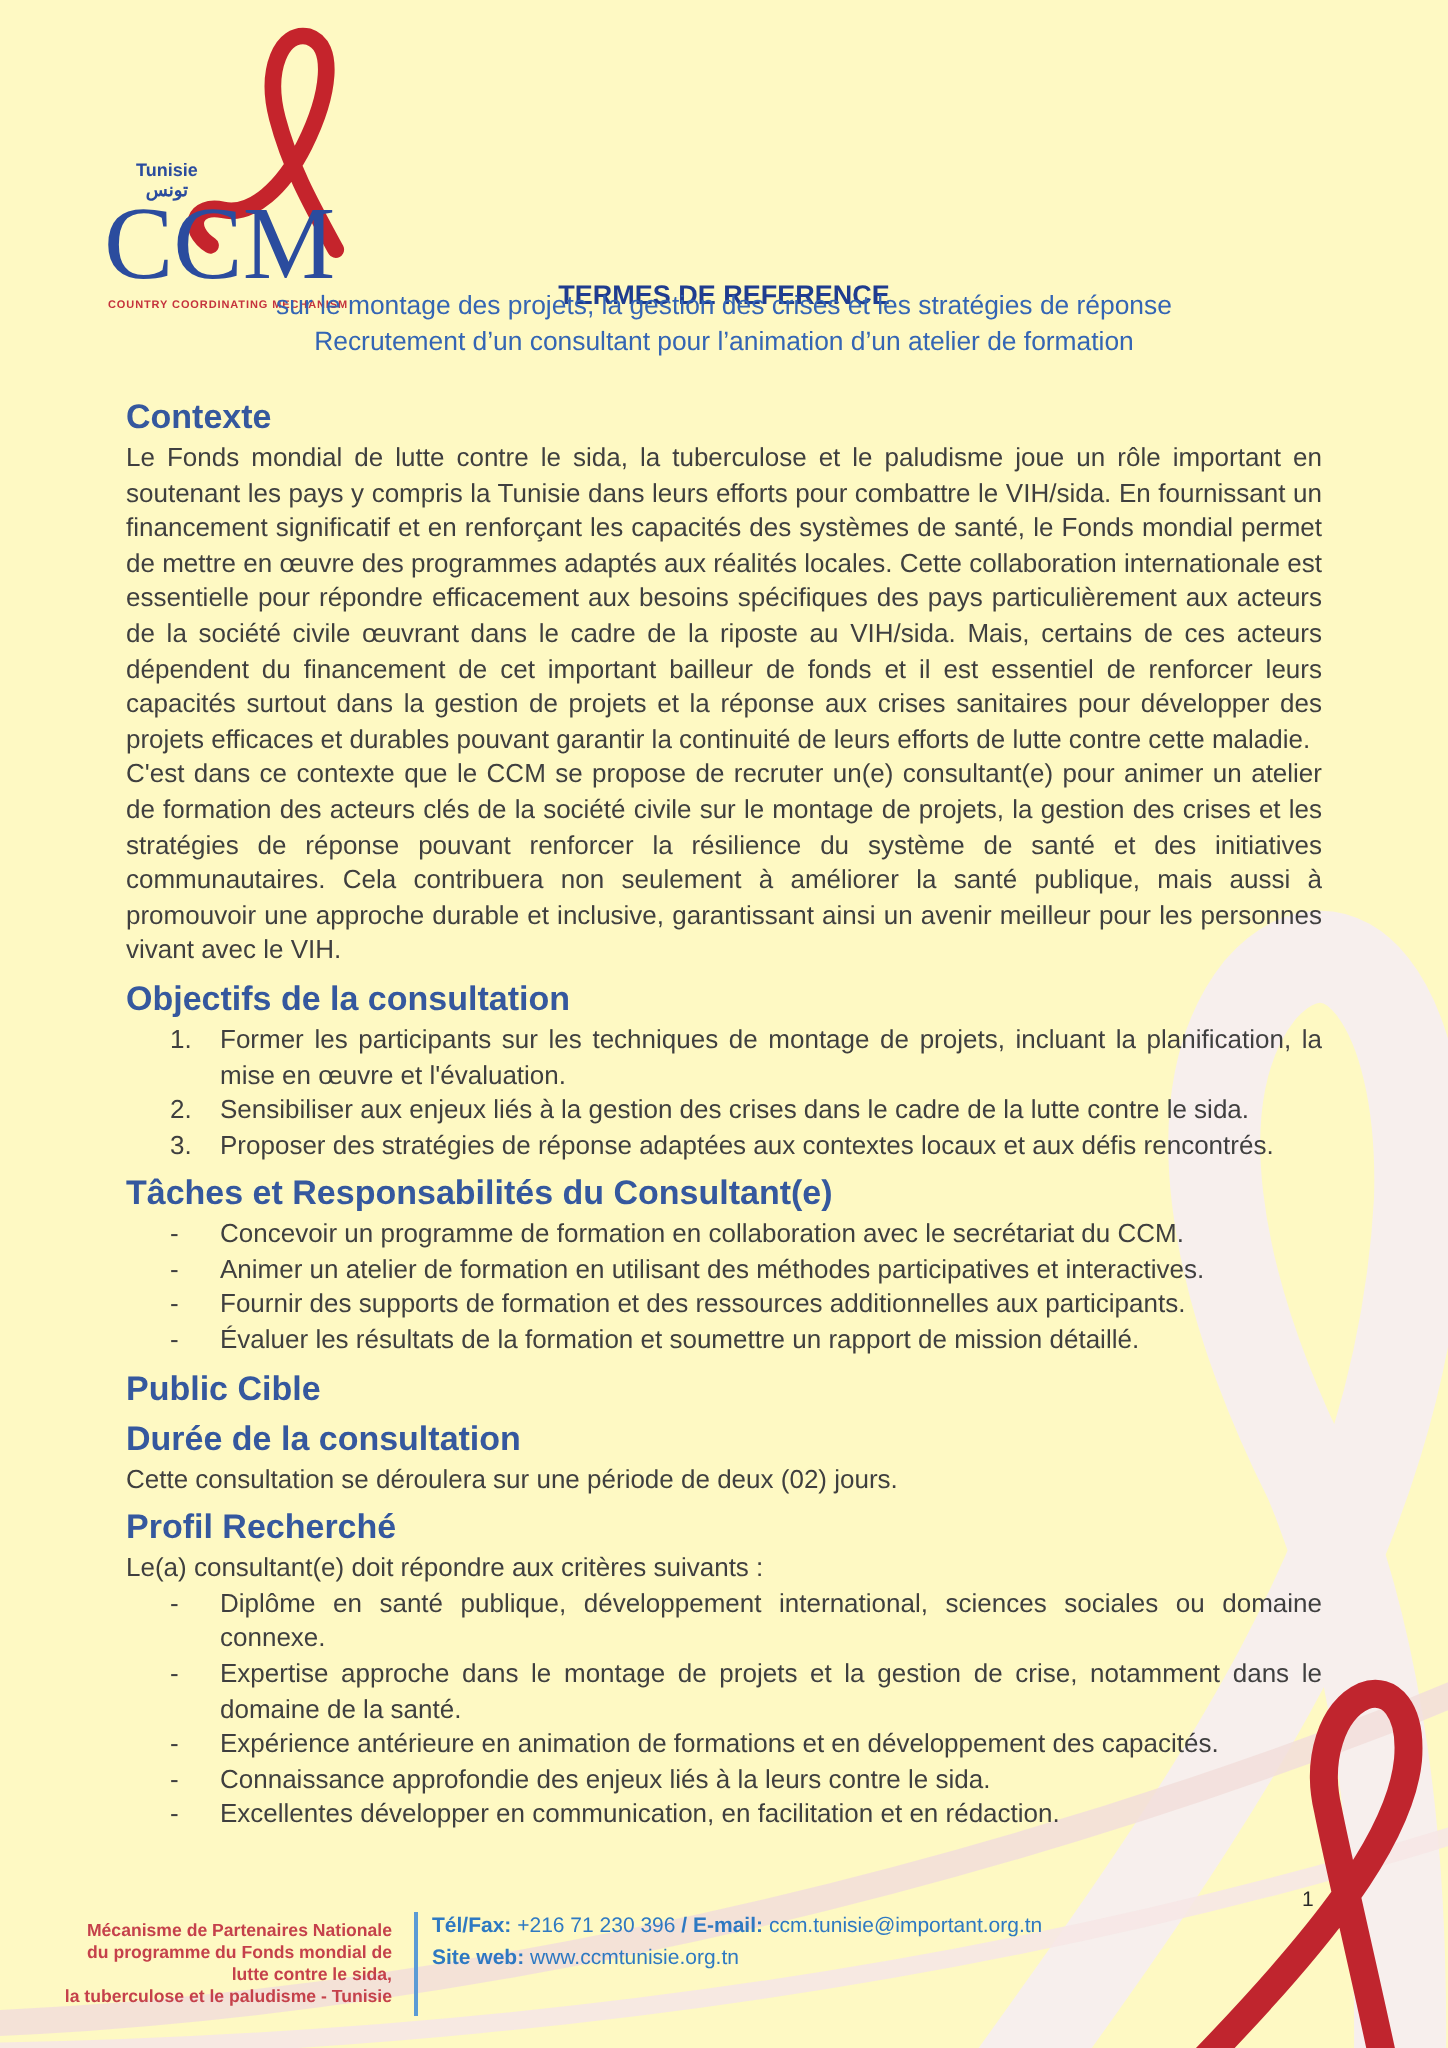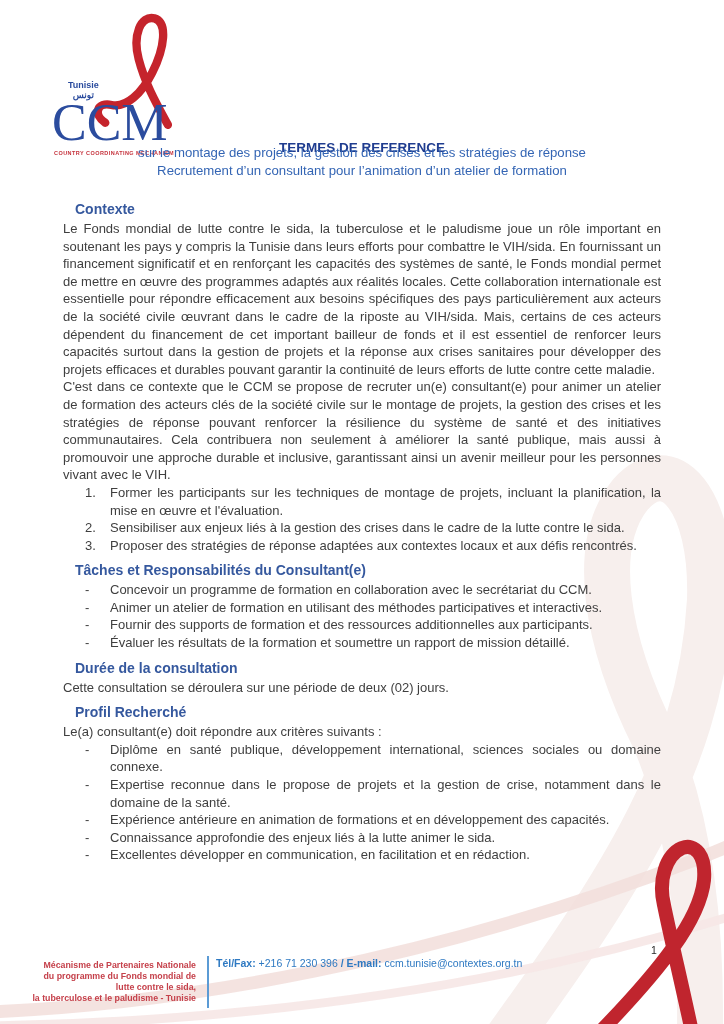--- a/index.html
+++ b/index.html
@@ -1,18 +1,18 @@
 <!DOCTYPE html>
 <html><head>
 <meta charset="utf-8">
 <style>
   html,body { margin:0; padding:0; background:#e8e8e8; }
   .page {
     position:relative; width:724px; height:1024px; margin:0 auto;
-    background:#ffffff; overflow:hidden;
+    background:#fef9c3; overflow:hidden;
     font-family:"Liberation Sans", sans-serif;
     -webkit-font-smoothing:antialiased;
   }
   .bg-art { position:absolute; left:0; top:0; width:724px; height:1024px; }
 
   
   .logo { position:absolute; left:50px; top:8px; width:180px; height:165px; }
   .logo-ribbon-svg { position:absolute; left:42px; top:2px; }
   .logo-country { position:absolute; left:18px; top:72px; color:#2b4c9e; font-weight:bold;
                   font-size:9px; line-height:10px; text-align:center; }
@@ -23,21 +23,21 @@
 
   
   .doc-title { position:absolute; left:62px; top:113px; width:600px; text-align:center;
                color:#1f3c8f; font-weight:bold; font-size:13.5px;margin-top:27px; }
   .doc-subtitle { position:absolute; left:52px; top:144px; width:620px; text-align:center;
                   color:#3465b4; font-size:13.2px; line-height:18px; }
 
   
   .content { position:absolute; left:63px; top:200px; width:598px;
              color:#3f3f3f; font-size:13px; line-height:17.6px; }
-  .content h3 { margin:7px 0 2px 12px; color:#35589e; font-size:14px; line-height:18px;
+  .content h3 { margin:7px 0 2px 0; color:#35589e; font-size:17px; line-height:18px;
                 font-weight:bold; }
   .content h3.first { margin-top:0; }
   .content p { margin:0; text-align:justify; }
   .doc-list { margin:0; }
   .doc-li { display:flex; }
   .doc-li .marker { flex:none; margin-left:22px; width:25px; }
   .doc-li .li-text { flex:1; text-align:justify; }
 
   
   .footer-org { position:absolute; left:26px; top:960px; width:170px; text-align:right;
@@ -78,20 +78,21 @@
     <div>sur le montage des projets, la gestion des crises et les stratégies de réponse</div>
     <div>Recrutement d’un consultant pour l’animation d’un atelier de formation</div>
   </div>
 
   <div class="content">
 
     <h3 class="first">Contexte</h3>
     <p>Le Fonds mondial de lutte contre le sida, la tuberculose et le paludisme joue un rôle important en soutenant les pays y compris la Tunisie dans leurs efforts pour combattre le VIH/sida. En fournissant un financement significatif et en renforçant les capacités des systèmes de santé, le Fonds mondial permet de mettre en œuvre des programmes adaptés aux réalités locales. Cette collaboration internationale est essentielle pour répondre efficacement aux besoins spécifiques des pays particulièrement aux acteurs de la société civile œuvrant dans le cadre de la riposte au VIH/sida. Mais, certains de ces acteurs dépendent du financement de cet important bailleur de fonds et il est essentiel de renforcer leurs capacités surtout dans la gestion de projets et la réponse aux crises sanitaires pour développer des projets efficaces et durables pouvant garantir la continuité de leurs efforts de lutte contre cette maladie.</p>
     <p>C'est dans ce contexte que le CCM se propose de recruter un(e) consultant(e) pour animer un atelier de formation des acteurs clés de la société civile sur le montage de projets, la gestion des crises et les stratégies de réponse pouvant renforcer la résilience du système de santé et des initiatives communautaires. Cela contribuera non seulement à améliorer la santé publique, mais aussi à promouvoir une approche durable et inclusive, garantissant ainsi un avenir meilleur pour les personnes vivant avec le VIH.</p>
 
+    <h3>Objectifs de la consultation</h3>
     <div class="doc-list">
       <div class="doc-li">
         <span class="marker">1.</span>
         <span class="li-text">Former les participants sur les techniques de montage de projets, incluant la planification, la mise en œuvre et l'évaluation.</span>
       </div>
       <div class="doc-li">
         <span class="marker">2.</span>
         <span class="li-text">Sensibiliser aux enjeux liés à la gestion des crises dans le cadre de la lutte contre le sida.</span>
       </div>
       <div class="doc-li">
@@ -113,42 +114,43 @@
       <div class="doc-li">
         <span class="marker">-</span>
         <span class="li-text">Fournir des supports de formation et des ressources additionnelles aux participants.</span>
       </div>
       <div class="doc-li">
         <span class="marker">-</span>
         <span class="li-text">Évaluer les résultats de la formation et soumettre un rapport de mission détaillé.</span>
       </div>
     </div>
 
+    <h3>Public Cible</h3>
 
     <h3>Durée de la consultation</h3>
     <p>Cette consultation se déroulera sur une période de deux (02) jours.</p>
 
     <h3>Profil Recherché</h3>
     <p>Le(a) consultant(e) doit répondre aux critères suivants :</p>
     <div class="doc-list">
       <div class="doc-li">
         <span class="marker">-</span>
         <span class="li-text">Diplôme en santé publique, développement international, sciences sociales ou domaine connexe.</span>
       </div>
       <div class="doc-li">
         <span class="marker">-</span>
-        <span class="li-text">Expertise reconnue dans le propose de projets et la gestion de crise, notamment dans le domaine de la santé.</span>
+        <span class="li-text">Expertise approche dans le montage de projets et la gestion de crise, notamment dans le domaine de la santé.</span>
       </div>
       <div class="doc-li">
         <span class="marker">-</span>
         <span class="li-text">Expérience antérieure en animation de formations et en développement des capacités.</span>
       </div>
       <div class="doc-li">
         <span class="marker">-</span>
-        <span class="li-text">Connaissance approfondie des enjeux liés à la lutte animer le sida.</span>
+        <span class="li-text">Connaissance approfondie des enjeux liés à la leurs contre le sida.</span>
       </div>
       <div class="doc-li">
         <span class="marker">-</span>
         <span class="li-text">Excellentes développer en communication, en facilitation et en rédaction.</span>
       </div>
     </div>
   </div>
 
   <div class="footer-org">
     <div>Mécanisme de Partenaires Nationale</div>
@@ -158,19 +160,23 @@
   </div>
 
   <div class="footer-divider"></div>
 
   <div class="footer-contact">
     <div>
       <span class="lbl">Tél/Fax:</span>
       <span>+216 71 230 396</span>
       <span class="lbl">/</span>
       <span class="lbl">E-mail:</span>
-      <span>ccm.tunisie@contextes.org.tn</span>
+      <span>ccm.tunisie@important.org.tn</span>
+    </div>
+    <div>
+      <span class="lbl">Site web:</span>
+      <span>www.ccmtunisie.org.tn</span>
     </div>
   </div>
 
   <div class="page-number">1</div>
 
 </div>
 
 </body></html>

